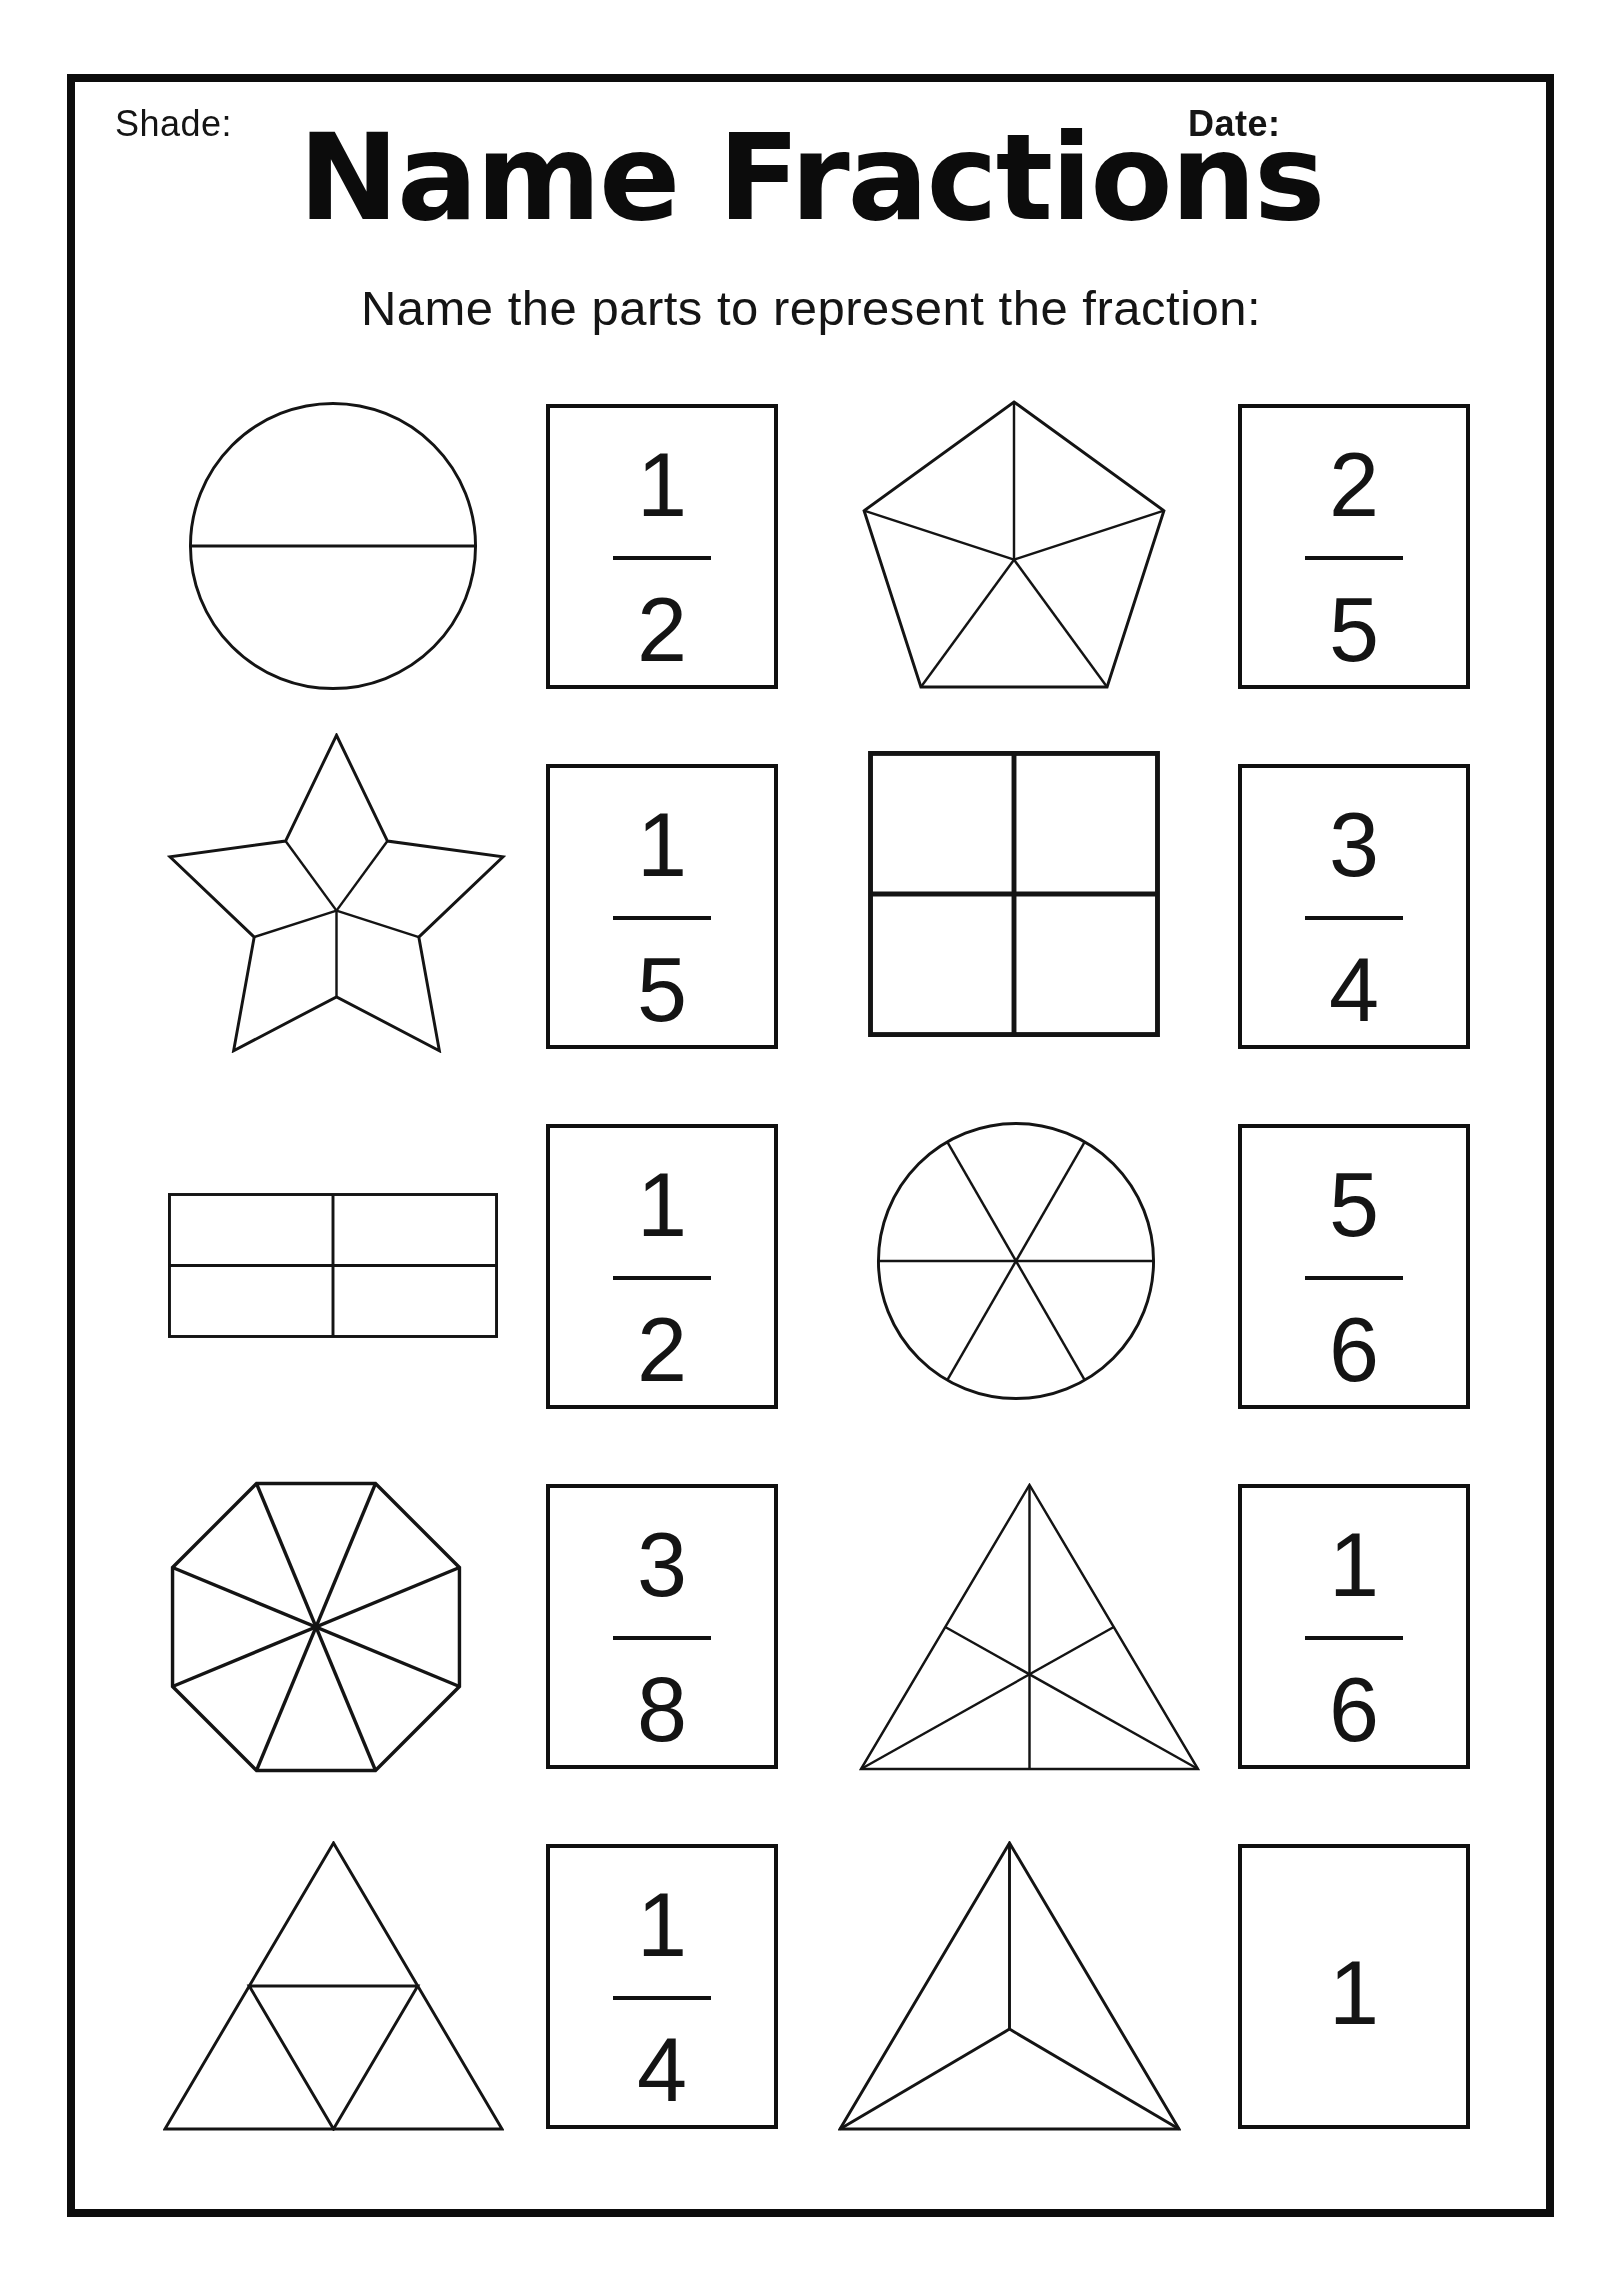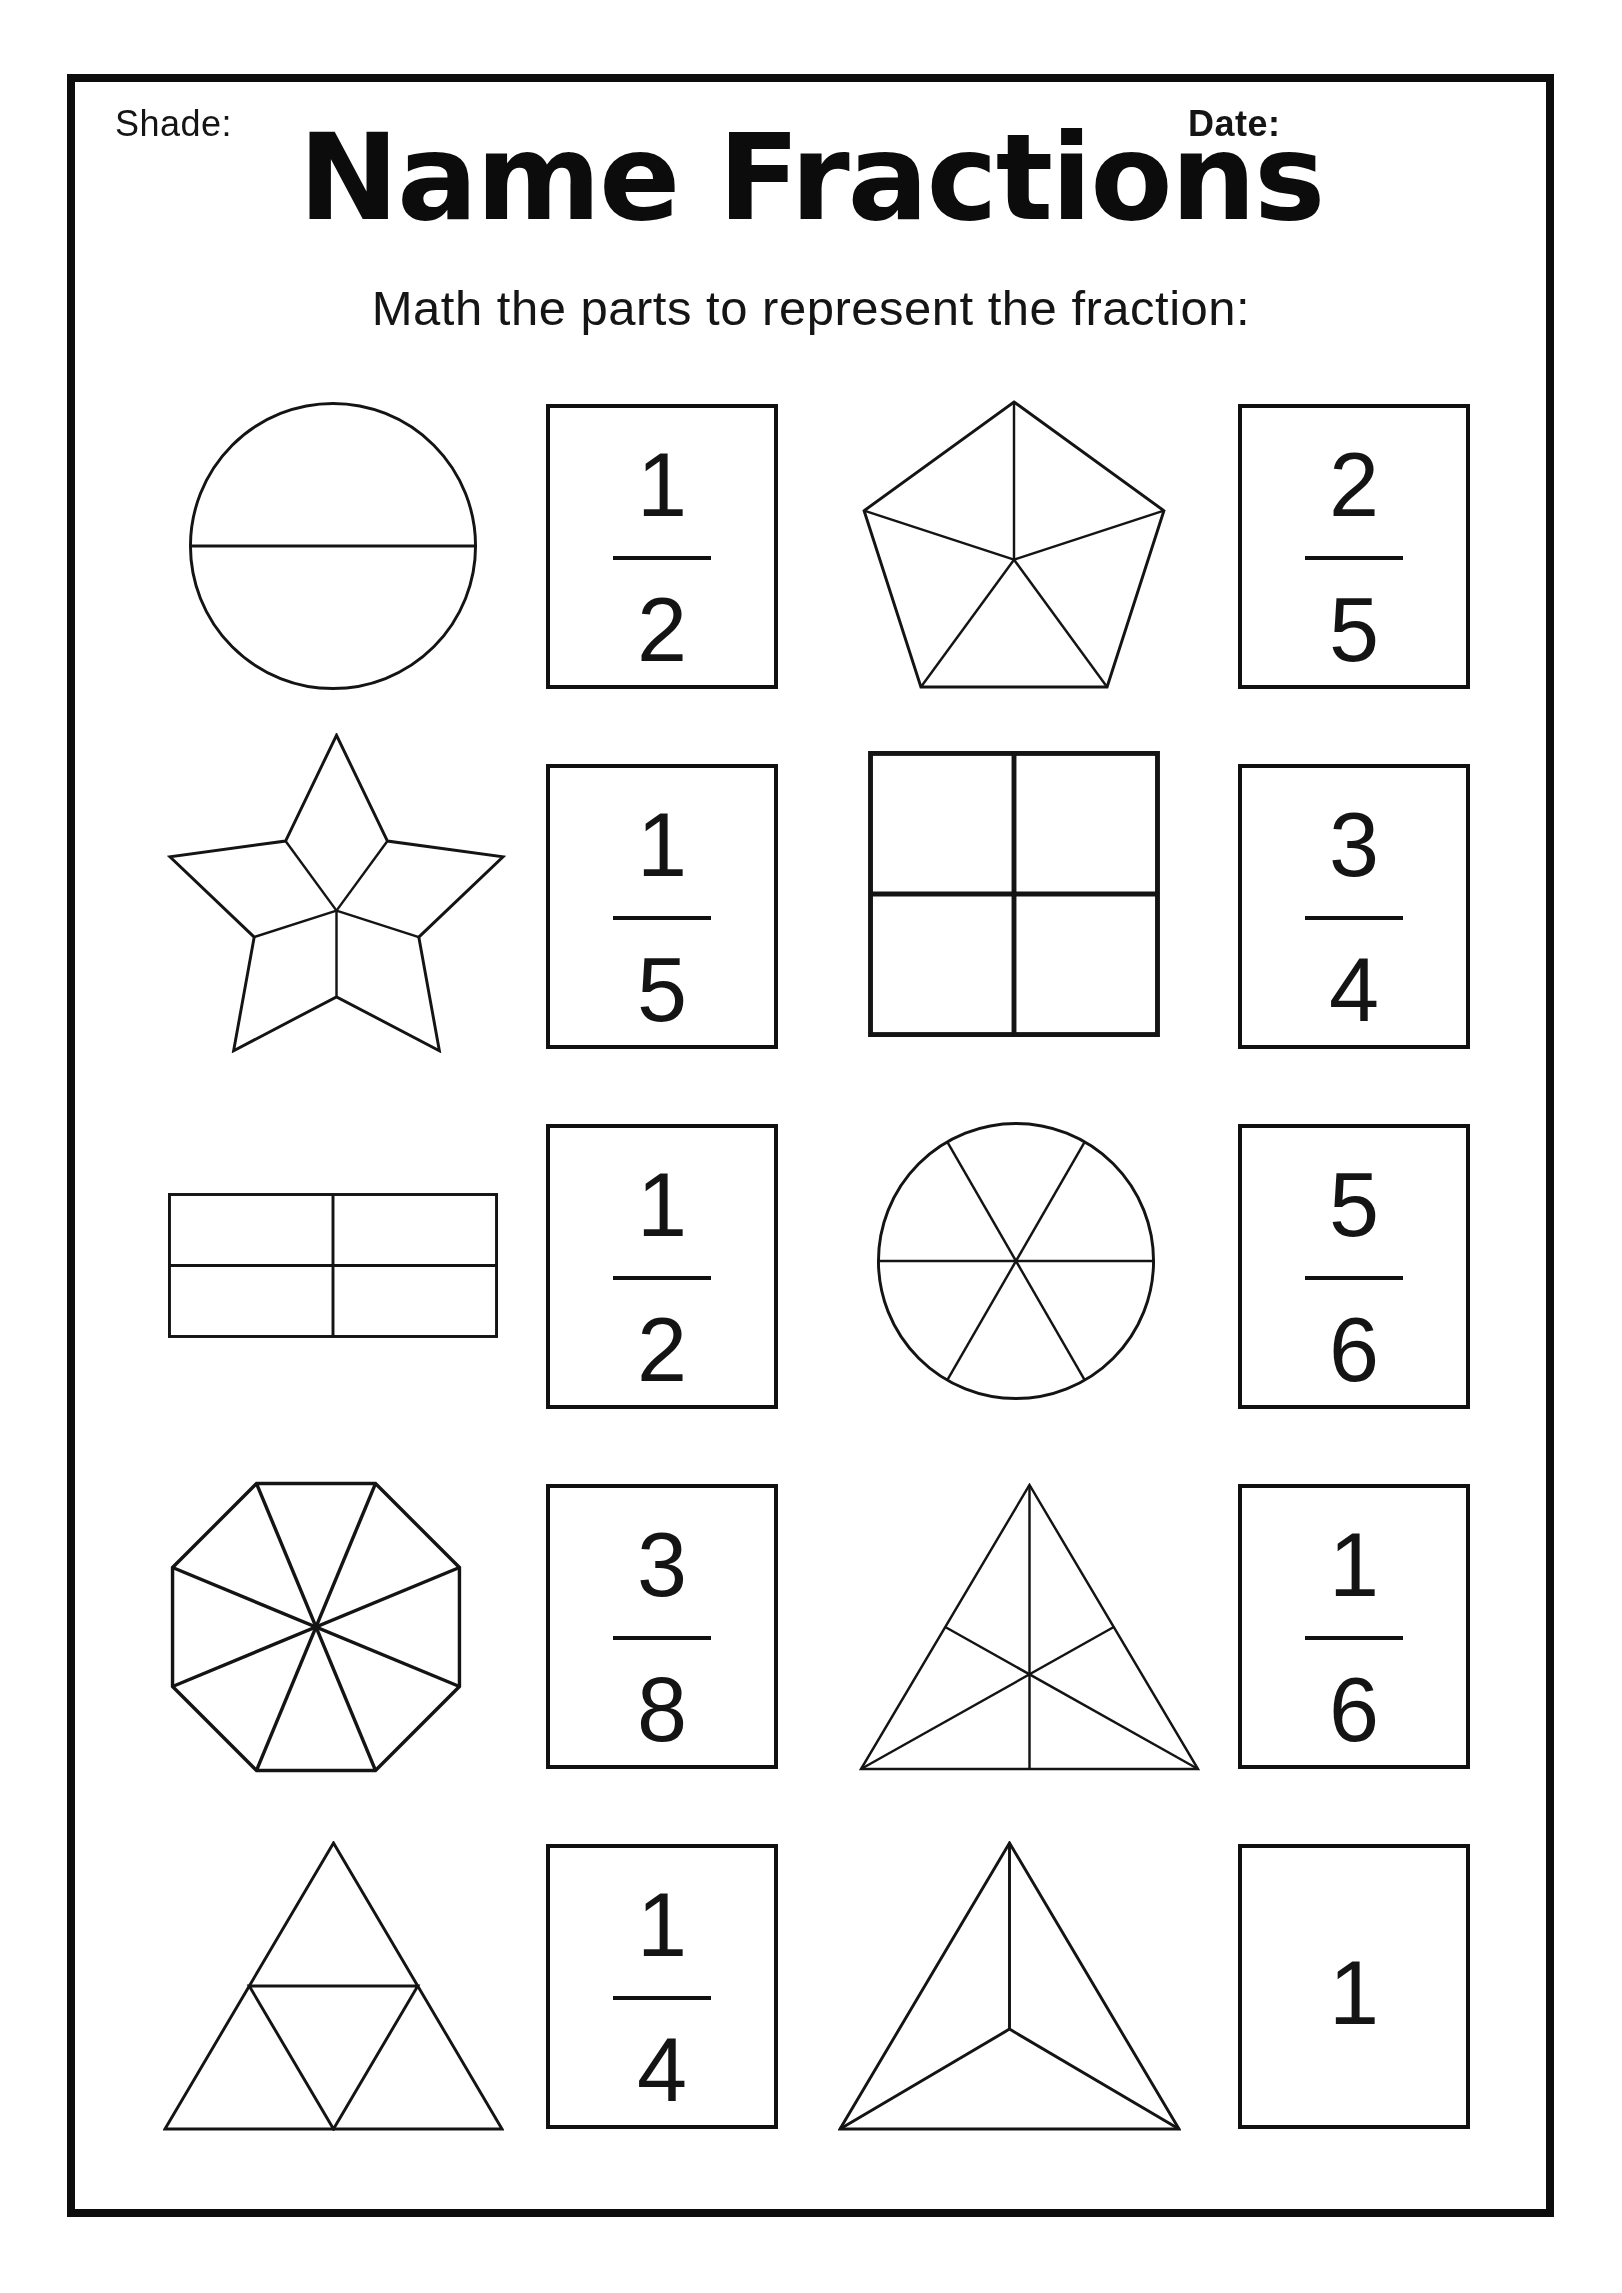--- a/index.html
+++ b/index.html
@@ -70,21 +70,21 @@
   svg { display:block; }
 </style>
 </head>
 <body>
 
 <div class="frame"></div>
 
 <div class="hdr-label name-label">Shade:</div>
 <div class="hdr-label date-label">Date:</div>
 <div class="page-title">Name Fractions</div>
-<div class="instruction">Math the parts to represent the fraction:</div>
+<div class="instruction">Name the parts to represent the fraction:</div>
 
 <svg class="shape" style="left:186px; top:401px;" width="294" height="290" viewBox="0 0 300 296">
   <circle cx="150" cy="148" r="145.5" fill="none" stroke="#141414" stroke-width="3"></circle>
   <line x1="4.5" y1="148" x2="295.5" y2="148" stroke="#141414" stroke-width="3"></line>
 </svg>
 
 <div class="fcard" style="left:546px; top:404px;">
   <div class="fnum">1</div>
   <div class="fbar"></div>
   <div class="fden">2</div>

